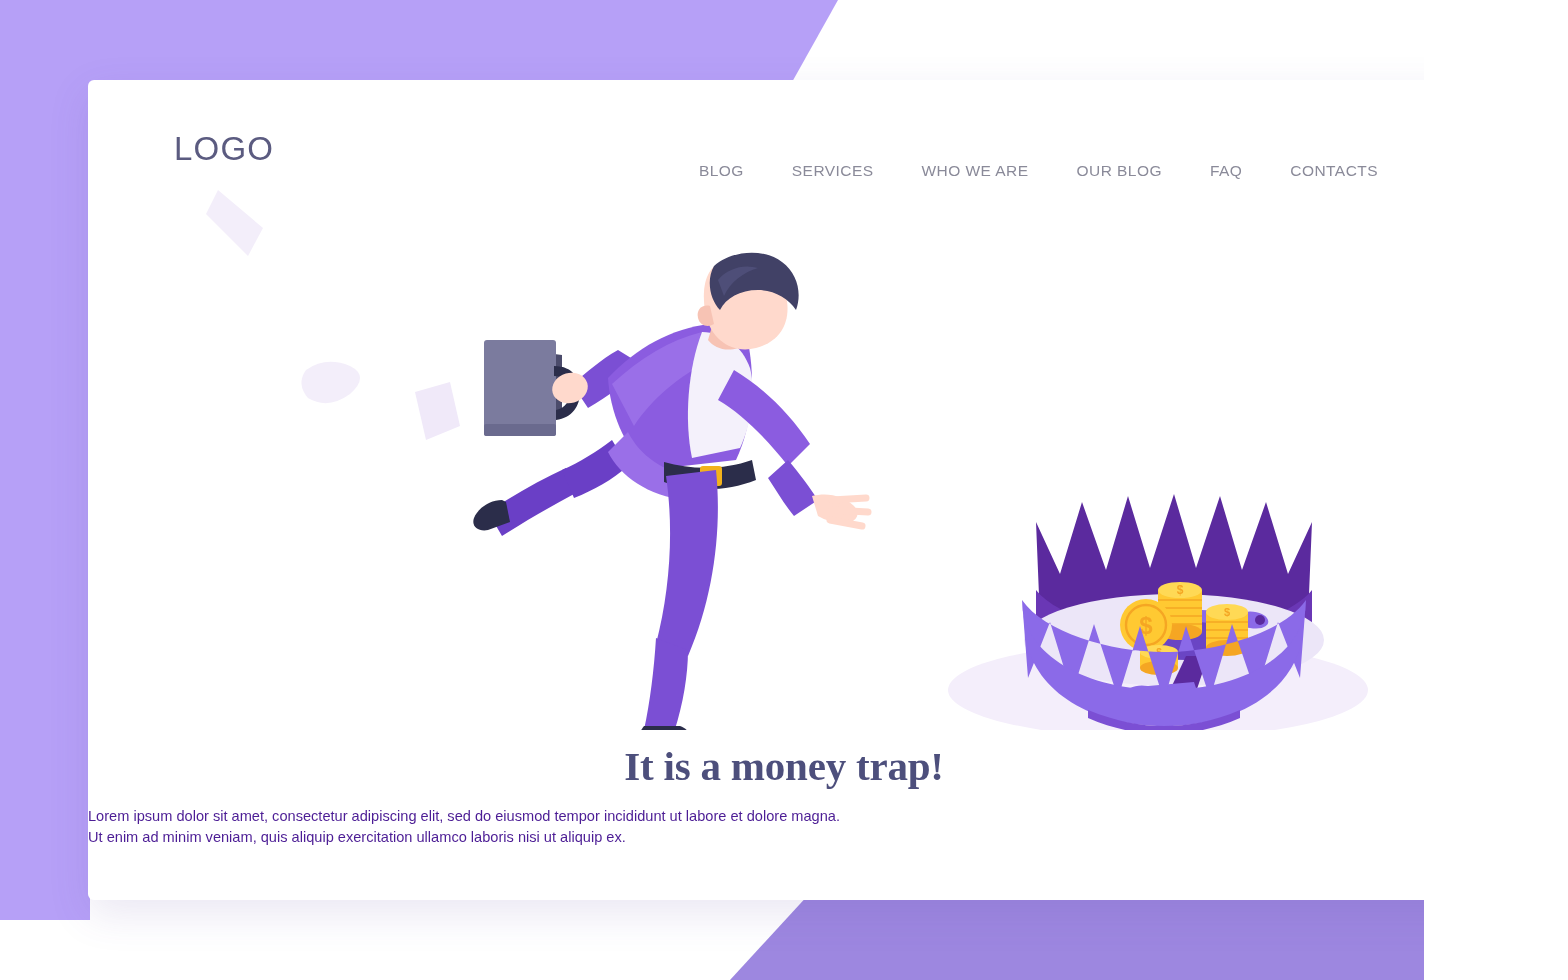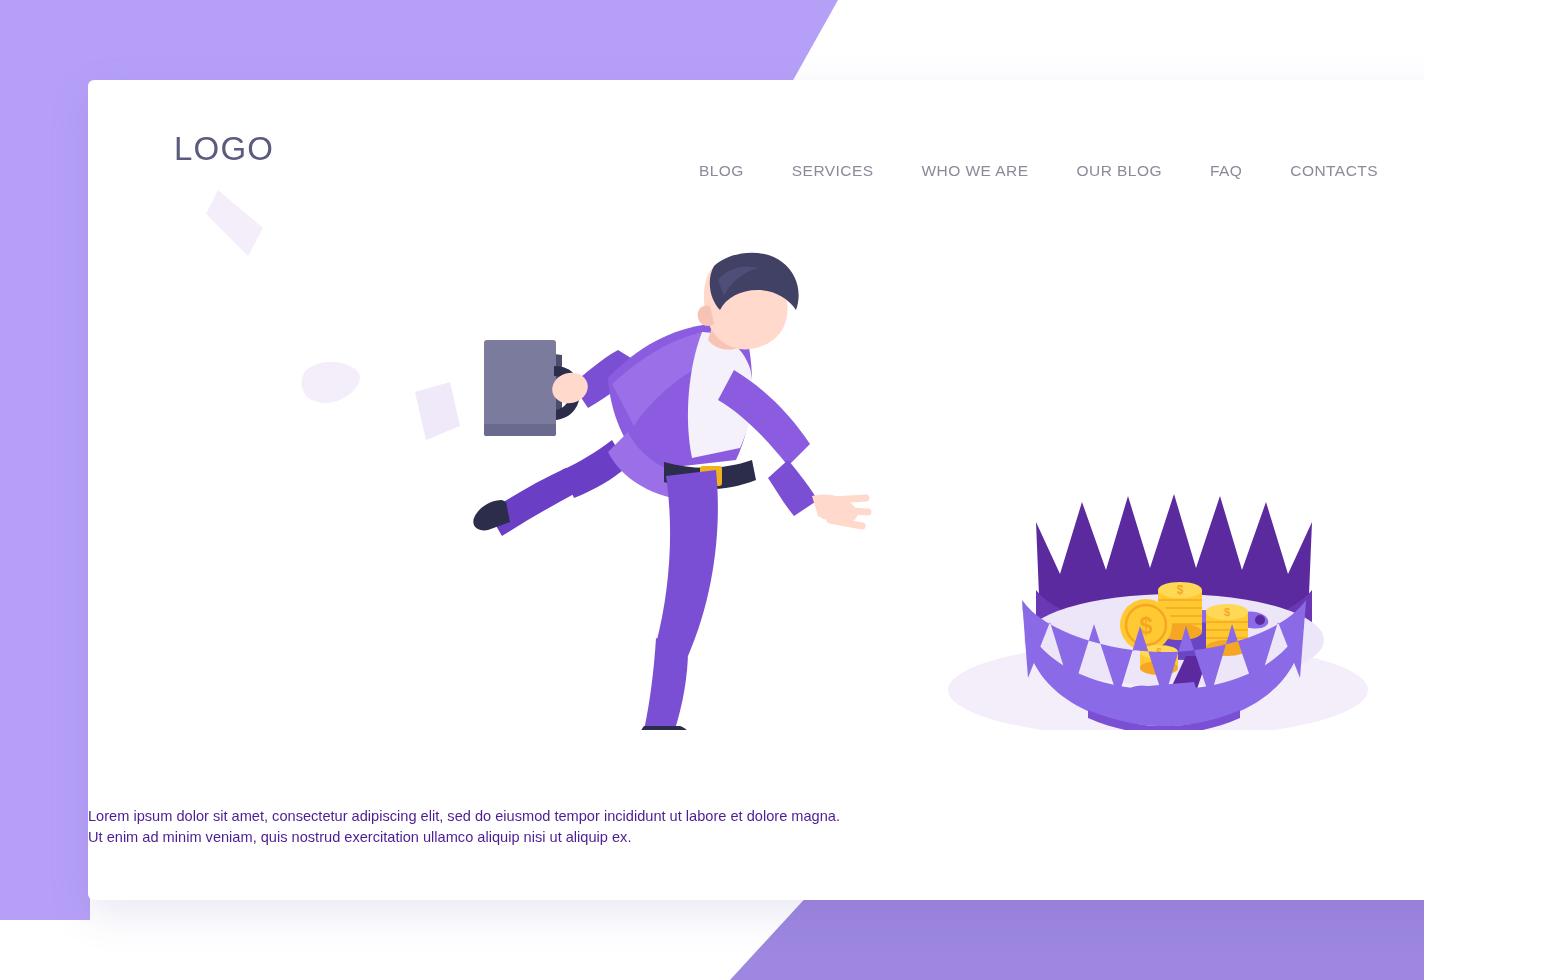--- a/index.html
+++ b/index.html
@@ -292,19 +292,20 @@
 
           <path d="M934 430 C934 486 1000 526 1076 526 C1152 526 1218 486 1218 430 L1218 470 C1218 526 1152 566 1076 566 C1000 566 934 526 934 470 Z" fill="#7b4fd4" opacity="0"></path>
           <path d="M938 470 C948 522 1004 556 1076 556 C1148 556 1204 522 1214 470 L1218 430 C1218 486 1152 520 1076 520 C1000 520 934 486 934 430 Z" fill="#8b6ae8"></path>
 
           <path d="M1000 540 C1030 552 1052 556 1076 556 C1100 556 1124 552 1152 540 L1152 548 C1124 560 1100 564 1076 564 C1052 564 1028 560 1000 548 Z" fill="#7b4fd4"></path>
         </g>
 
       </svg>
     </div>
 
+    <div class="headline">It is a money trap!</div>
     <div class="subtext">
       <div>Lorem ipsum dolor sit amet, consectetur adipiscing elit, sed do eiusmod tempor incididunt ut labore et dolore magna.</div>
-      <div>Ut enim ad minim veniam, quis nostrud exercitation ullamco aliquip nisi ut aliquip ex.</div>
+      <div>Ut enim ad minim veniam, quis aliquip exercitation ullamco laboris nisi ut aliquip ex.</div>
     </div>
 
   </div>
 </div>
 
 </body></html>

